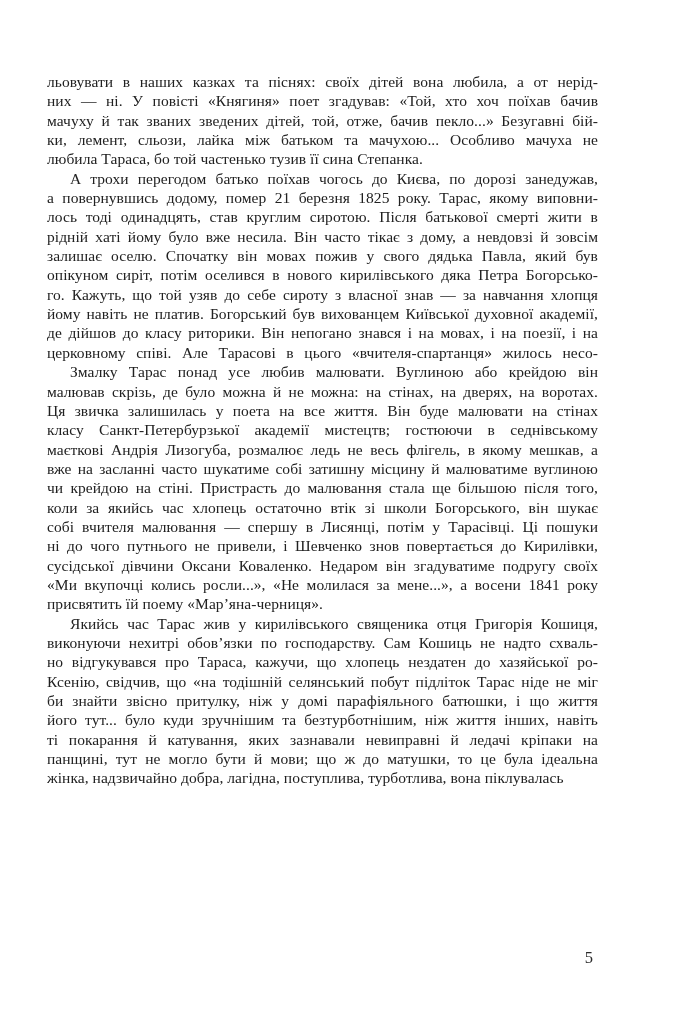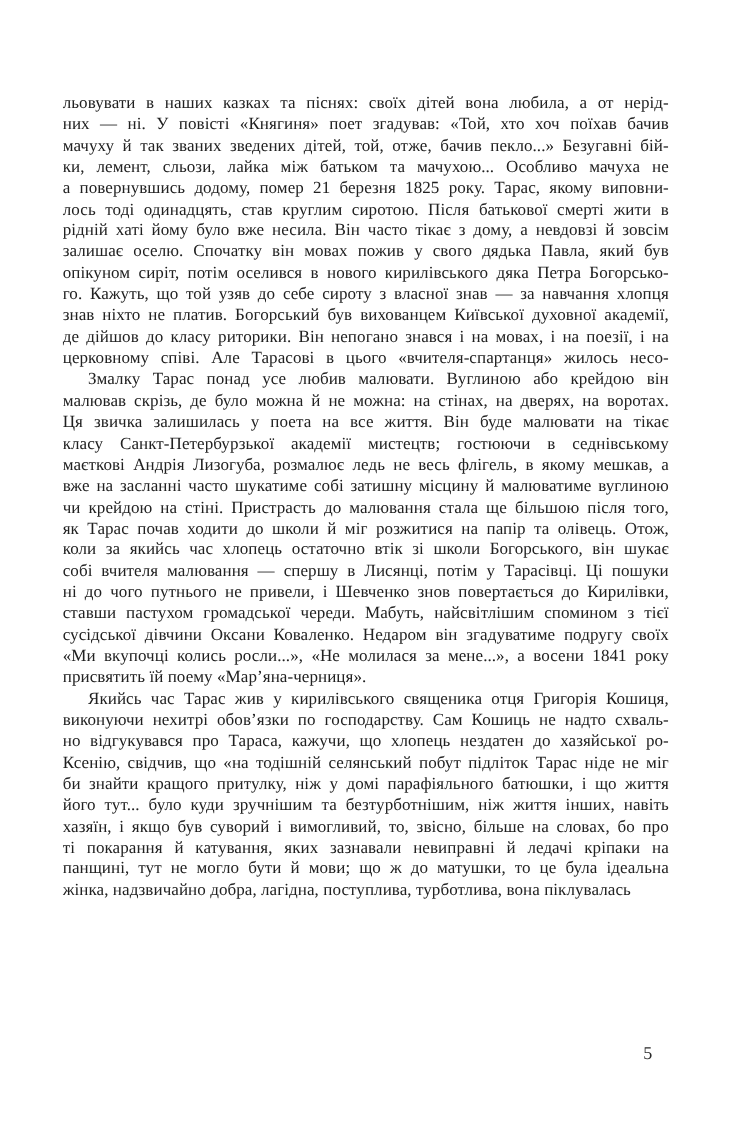--- a/index.html
+++ b/index.html
@@ -11,24 +11,23 @@
     position: relative;
     width: 682px;
     height: 1024px;
     background: #ffffff;
     overflow: hidden;
     font-family: "Liberation Serif", serif;
     color: #212121;
   }
   .text-block {
     position: absolute;
-    left: 57px;
+    left: 47px;
     top: 72px;
     width: 551px;
-    margin-top: 12px;
   }
   .paragraph {
     margin: 0;
     padding: 0;
   }
   .line {
     font-size: 15.5px;
     line-height: 19.35px;
     height: 19.35px;
     overflow: hidden;
@@ -56,56 +55,55 @@
 </head>
 <body>
 
 <div class="page">
   <div class="text-block">
       <div class="paragraph">
         <div class="line">льовувати в наших казках та піснях: своїх дітей вона любила, а от нерід-</div>
         <div class="line">них — ні. У повісті «Княгиня» поет згадував: «Той, хто хоч поїхав бачив</div>
         <div class="line">мачуху й так званих зведених дітей, той, отже, бачив пекло...» Безугавні бій-</div>
         <div class="line">ки, лемент, сльози, лайка між батьком та мачухою... Особливо мачуха не</div>
+        <div class="line last">любила Тараса, бо той частенько тузив її сина Степанка.</div>
       </div>
       <div class="paragraph">
+        <div class="line indent">А трохи перегодом батько поїхав чогось до Києва, по дорозі занедужав,</div>
         <div class="line">а повернувшись додому, помер 21 березня 1825 року. Тарас, якому виповни-</div>
         <div class="line">лось тоді одинадцять, став круглим сиротою. Після батькової смерті жити в</div>
         <div class="line">рідній хаті йому було вже несила. Він часто тікає з дому, а невдовзі й зовсім</div>
         <div class="line">залишає оселю. Спочатку він мовах пожив у свого дядька Павла, який був</div>
         <div class="line">опікуном сиріт, потім оселився в нового кирилівського дяка Петра Богорсько-</div>
         <div class="line">го. Кажуть, що той узяв до себе сироту з власної знав — за навчання хлопця</div>
-        <div class="line">знав ніхто не платив. Богорський був вихованцем Київської духовної академії,</div>
+        <div class="line">йому навіть не платив. Богорський був вихованцем Київської духовної академії,</div>
         <div class="line">де дійшов до класу риторики. Він непогано знався і на мовах, і на поезії, і на</div>
         <div class="line">церковному співі. Але Тарасові в цього «вчителя-спартанця» жилось несо-</div>
       </div>
       <div class="paragraph">
         <div class="line indent">Змалку Тарас понад усе любив малювати. Вуглиною або крейдою він</div>
         <div class="line">малював скрізь, де було можна й не можна: на стінах, на дверях, на воротах.</div>
-        <div class="line">Ця звичка залишилась у поета на все життя. Він буде малювати на тікає</div>
+        <div class="line">Ця звичка залишилась у поета на все життя. Він буде малювати на стінах</div>
         <div class="line">класу Санкт-Петербурзької академії мистецтв; гостюючи в седнівському</div>
         <div class="line">маєткові Андрія Лизогуба, розмалює ледь не весь флігель, в якому мешкав, а</div>
         <div class="line">вже на засланні часто шукатиме собі затишну місцину й малюватиме вуглиною</div>
         <div class="line">чи крейдою на стіні. Пристрасть до малювання стала ще більшою після того,</div>
-        <div class="line">як Тарас почав ходити до школи й міг розжитися на папір та олівець. Отож,</div>
         <div class="line">коли за якийсь час хлопець остаточно втік зі школи Богорського, він шукає</div>
         <div class="line">собі вчителя малювання — спершу в Лисянці, потім у Тарасівці. Ці пошуки</div>
         <div class="line">ні до чого путнього не привели, і Шевченко знов повертається до Кирилівки,</div>
-        <div class="line">ставши пастухом громадської череди. Мабуть, найсвітлішим спомином з тієї</div>
         <div class="line">сусідської дівчини Оксани Коваленко. Недаром він згадуватиме подругу своїх</div>
         <div class="line">«Ми вкупочці колись росли...», «Не молилася за мене...», а восени 1841 року</div>
         <div class="line last">присвятить їй поему «Мар’яна-черниця».</div>
       </div>
       <div class="paragraph">
         <div class="line indent">Якийсь час Тарас жив у кирилівського священика отця Григорія Кошиця,</div>
         <div class="line">виконуючи нехитрі обов’язки по господарству. Сам Кошиць не надто схваль-</div>
         <div class="line">но відгукувався про Тараса, кажучи, що хлопець нездатен до хазяйської ро-</div>
         <div class="line">Ксенію, свідчив, що «на тодішній селянський побут підліток Тарас ніде не міг</div>
-        <div class="line">би знайти кращого притулку, ніж у домі парафіяльного батюшки, і що життя</div>
+        <div class="line">би знайти звісно притулку, ніж у домі парафіяльного батюшки, і що життя</div>
         <div class="line">його тут... було куди зручнішим та безтурботнішим, ніж життя інших, навіть</div>
-        <div class="line">хазяїн, і якщо був суворий і вимогливий, то, звісно, більше на словах, бо про</div>
         <div class="line">ті покарання й катування, яких зазнавали невиправні й ледачі кріпаки на</div>
         <div class="line">панщині, тут не могло бути й мови; що ж до матушки, то це була ідеальна</div>
         <div class="line last">жінка, надзвичайно добра, лагідна, поступлива, турботлива, вона піклувалась</div>
       </div>
     </div>
   <div class="page-number">5</div>
 </div>
 
 </body></html>

